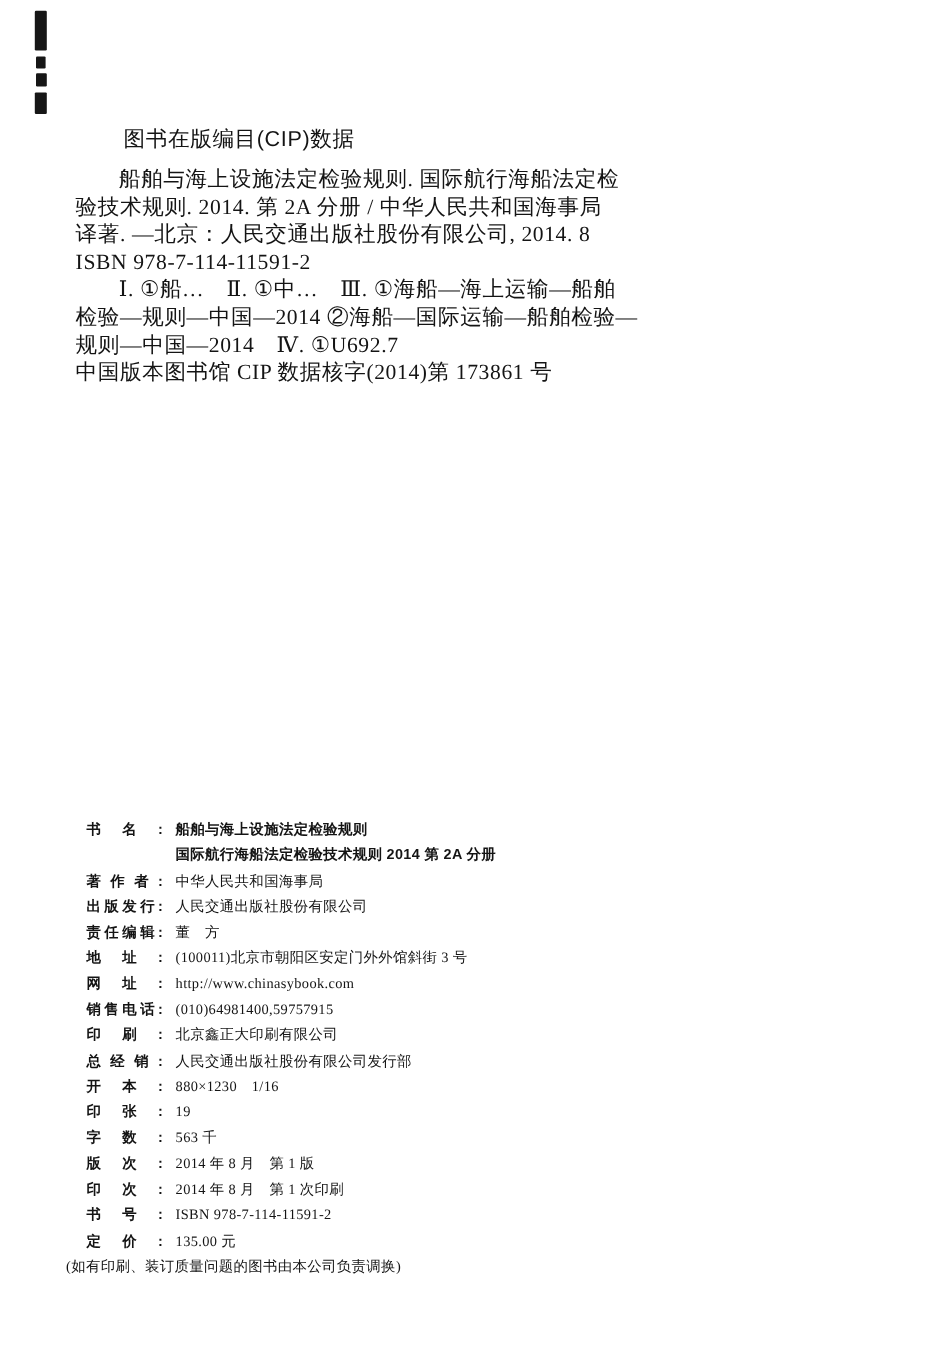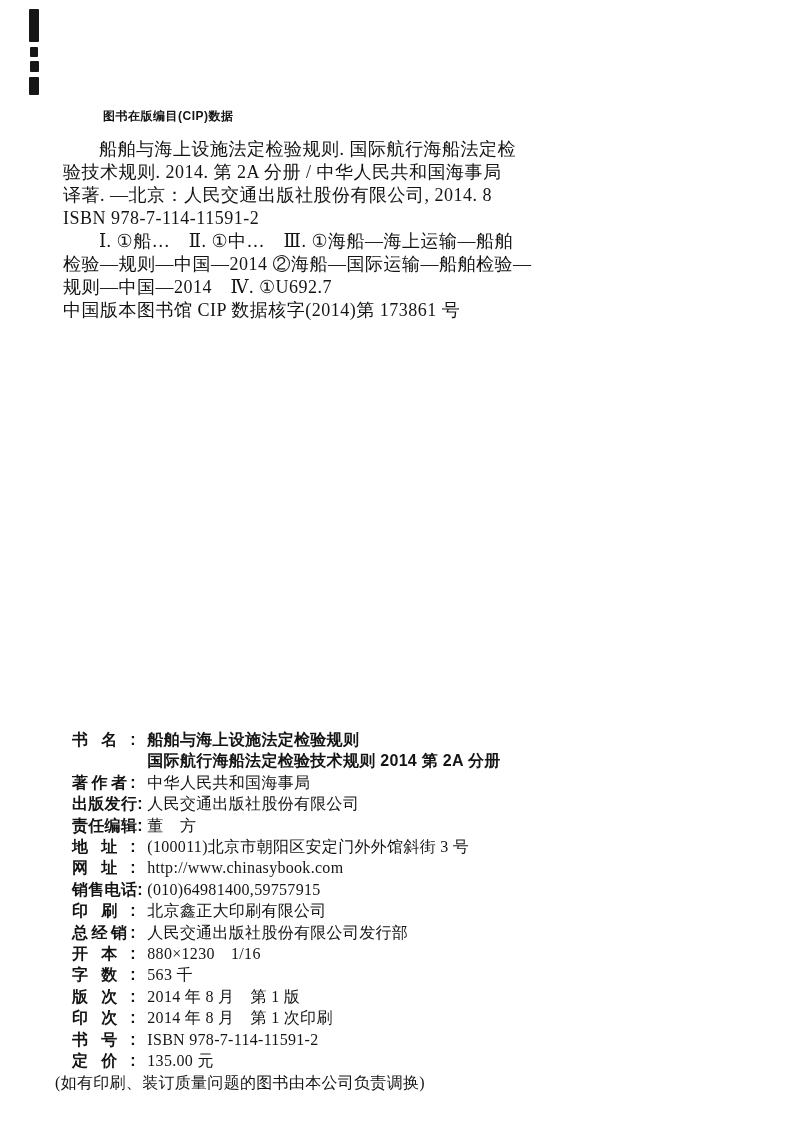--- a/index.html
+++ b/index.html
@@ -30,41 +30,40 @@
     position: absolute;
     left: 63px;
     top: 106px;
     width: 510px;
     font-size: 18px;
     line-height: 23px;
     letter-spacing: 0.5px;
   }
   .cip-heading {
     font-family: "Liberation Sans", "DejaVu Sans", sans-serif;
-    font-weight: bold;
-    font-size: 12px;
+    font-weight: normal;
+    font-size: 18px;
     line-height: 20px;
     margin: 0 0 12px 40px;
   }
   .cip p { margin: 0; }
   .indent { text-indent: 36px; }
   .isbn-line { margin-left: 37px; }
   .cls-block { margin-top: 0; }
   .record-line { margin-top: 9px; margin-left: 37px; }
 
   
   .colophon {
     position: absolute;
     left: 72px;
     top: 681px;
     width: 640px;
-    font-size: 16px;
+    font-size: 12px;
     line-height: 21.4px;
     letter-spacing: 0.3px;
-    margin-top: 48px;
   }
   .row { white-space: nowrap; }
   .label {
     display: inline-block;
     width: 64px;
     text-align: justify;
     text-align-last: justify;
     -moz-text-align-last: justify;
     font-family: "Liberation Sans", "DejaVu Sans", sans-serif;
     font-weight: bold;
@@ -143,20 +142,24 @@
     </div>
     <div class="row">
       <span class="label">总经销:</span>
       <span class="value">人民交通出版社股份有限公司发行部</span>
     </div>
     <div class="row">
       <span class="label">开本:</span>
       <span class="value">880×1230　1/16</span>
     </div>
     <div class="row">
+      <span class="label">印张:</span>
+      <span class="value">19</span>
+    </div>
+    <div class="row">
       <span class="label">字数:</span>
       <span class="value">563 千</span>
     </div>
     <div class="row">
       <span class="label">版次:</span>
       <span class="value">2014 年 8 月　第 1 版</span>
     </div>
     <div class="row">
       <span class="label">印次:</span>
       <span class="value">2014 年 8 月　第 1 次印刷</span>

